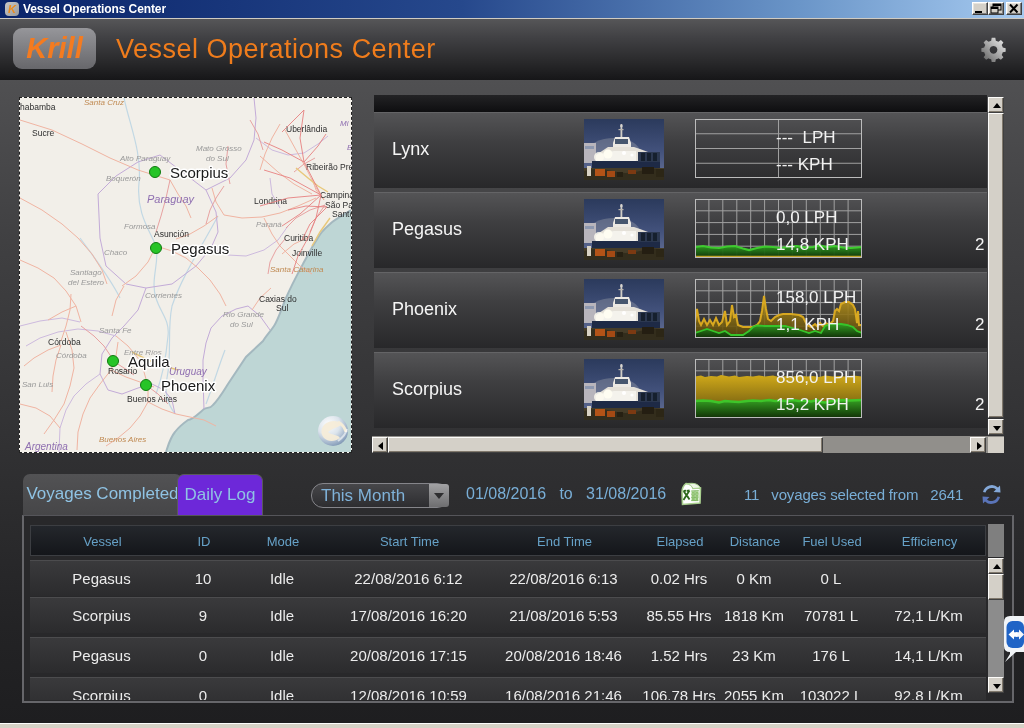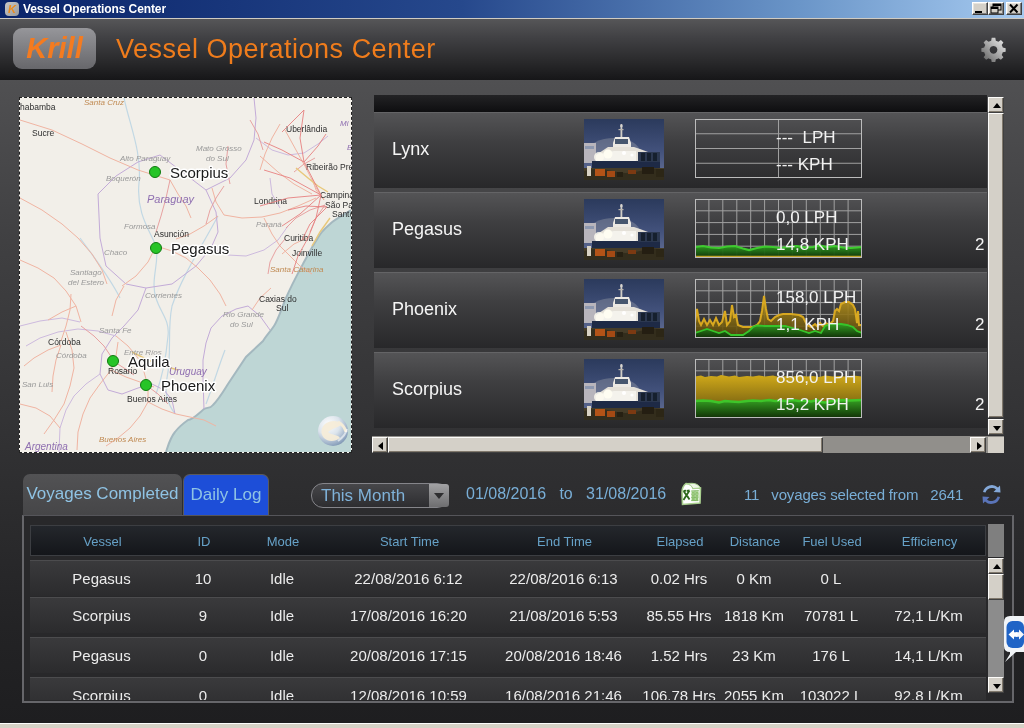--- a/index.html
+++ b/index.html
@@ -409,21 +409,21 @@
 <div class="abs" style="left:372px;top:436px;width:632px;height:17px;background:#918f8b"></div>
 <div class="abs sb" style="left:372px;top:437px;width:16px;height:16px">
     <div class="tri" style="left:5px;top:4px;border-top:4px solid transparent;border-bottom:4px solid transparent;border-right:5px solid #000"></div>
   </div>
 <div class="abs sb" style="left:388px;top:437px;width:435px;height:16px"></div>
 <div class="abs sb" style="left:970px;top:437px;width:16px;height:16px">
     <div class="tri" style="left:6px;top:4px;border-top:4px solid transparent;border-bottom:4px solid transparent;border-left:5px solid #000"></div>
   </div>
 <div class="abs" style="left:988px;top:437px;width:16px;height:16px;background:#d4d0c8"></div>
 <div class="abs tab" style="left:23px;width:159px;background:linear-gradient(180deg,#525254,#464648);line-height:40px">Voyages Completed</div>
-<div class="abs tab" style="left:183px;width:86px;background:#1d4ed8;border:1px solid #5a5a5c;border-bottom:none;line-height:39px">Daily Log</div>
+<div class="abs tab" style="left:177px;width:86px;background:#6d28d9;border:1px solid #5a5a5c;border-bottom:none;line-height:39px">Daily Log</div>
 <div class="abs" style="left:311px;top:483px;width:138px;height:25px;border:1px solid #85858a;border-radius:12px;background:linear-gradient(180deg,#47474a,#2d2d30)">
 <div class="abs" style="left:9px;top:0;line-height:23px;font-size:17px;color:#7fb2d9">This Month</div>
 <div class="abs" style="left:117px;top:0px;width:20px;height:23px;border-radius:0 3px 3px 0;background:linear-gradient(180deg,#a2a2a4,#6e6e70)">
       <div class="tri" style="left:5px;top:9px;border-left:5px solid transparent;border-right:5px solid transparent;border-top:6px solid #2e2e30"></div>
     </div>
 </div>
 <div class="abs blue" style="left:466px;top:485px;font-size:16px">01/08/2016&nbsp;&nbsp;&nbsp;to&nbsp;&nbsp;&nbsp;31/08/2016</div>
 <svg class="abs" style="left:679px;top:482px" width="25" height="25" viewBox="0 0 25 25">
 <path d="M7,1.5 C4.5,3.5 3,6.5 3,10 L3.5,22.5 L21,21 L21.5,6 L14,6.5 C13.5,3.5 11,1.8 7,1.5 Z" fill="#ffffff" stroke="#a8cf8e" stroke-width="1.6"></path>
 <path d="M7,1.5 C10.5,2 13,4 14,6.5 L21.5,6 C20,3 16.5,1.2 13,1.3 Z" fill="#eef6e6" stroke="#a8cf8e" stroke-width="1"></path>

